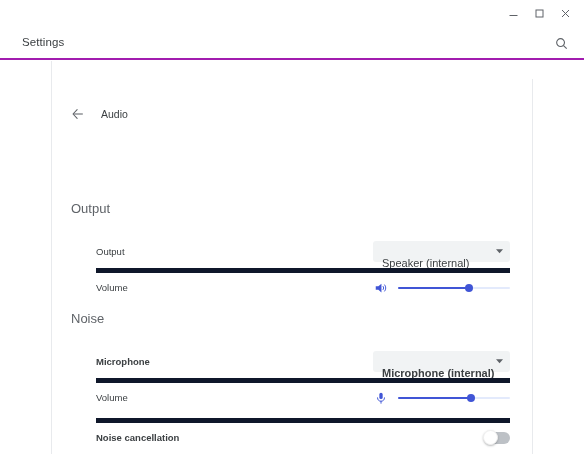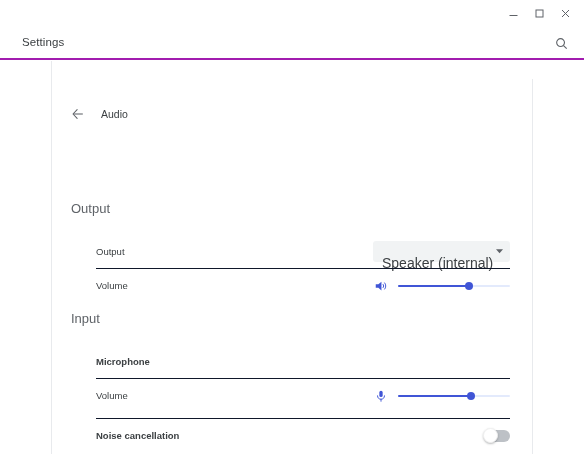--- a/index.html
+++ b/index.html
@@ -135,21 +135,21 @@
   
   .row {
     position: absolute;
     left: 43px;
     width: 414px;
     height: 34px;
     display: flex;
     align-items: center;
     box-sizing: border-box;
   }
-  .row.divided { border-top: 1px solid #0f172a; }
+  .row.divided { border-top: 5px solid #0f172a; }
   .row-label {
     font-size: 9.5px;
     color: #3c4043;
     flex: 0 0 auto;
   }
   .row-control {
     margin-left: auto;
     display: flex;
     align-items: center;
   }
@@ -159,21 +159,21 @@
     width: 137px;
     height: 21px;
     background: #f1f3f4;
     border-radius: 3px;
     display: flex;
     align-items: center;
     box-sizing: border-box;
     padding: 0 7px 0 9px;
   }
   .dropdown-value {
-    font-size: 14px;
+    font-size: 11px;
     color: #3c4043;
     white-space: nowrap;
     overflow: hidden;
     margin-top: 24px;
   }
   .dropdown-caret {
     margin-left: auto;
     color: #5f6368;
     display: flex;
     align-items: center;
@@ -324,24 +324,34 @@
           </div>
           <div class="slider">
             <div class="slider-track"></div>
             <div class="slider-fill" style="width: 63%;"></div>
             <div class="slider-thumb" style="left: 63%;"></div>
           </div>
         </div>
       </div>
     </div>
 
-    <div class="section-head" style="top:232px;">Input</div>
+    <div class="section-head" style="top:232px;">Noise</div>
 
     <div class="row" style="top:265px;font-weight:bold;">
       <div class="row-label">Microphone</div>
+      <div class="row-control">
+        <div class="dropdown">
+          <div class="dropdown-value">Microphone (internal)</div>
+          <div class="dropdown-caret">
+            <svg width="7" height="5" viewBox="0 0 8 5" aria-hidden="true">
+              <polygon points="0,0 8,0 4,4.6" fill="currentColor"></polygon>
+            </svg>
+          </div>
+        </div>
+      </div>
     </div>
 
     <div class="row divided" style="top:299px;">
       <div class="row-label">Volume</div>
       <div class="row-control">
         <div class="slider-wrap">
           <div class="slider-icon">
             <svg width="14" height="14" viewBox="0 0 16 16" aria-hidden="true">
               <rect x="6.1" y="2" width="3.8" height="7.2" rx="1.9" fill="currentColor"></rect>
               <path d="M4 7.8 C4 10.3 5.8 11.7 8 11.7 C10.2 11.7 12 10.3 12 7.8" fill="none" stroke="currentColor" stroke-width="1.1" stroke-linecap="round"></path>

